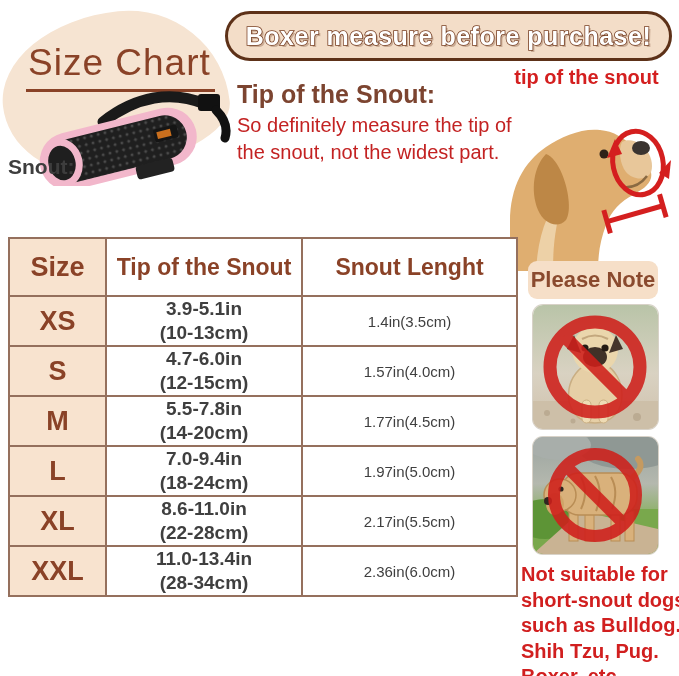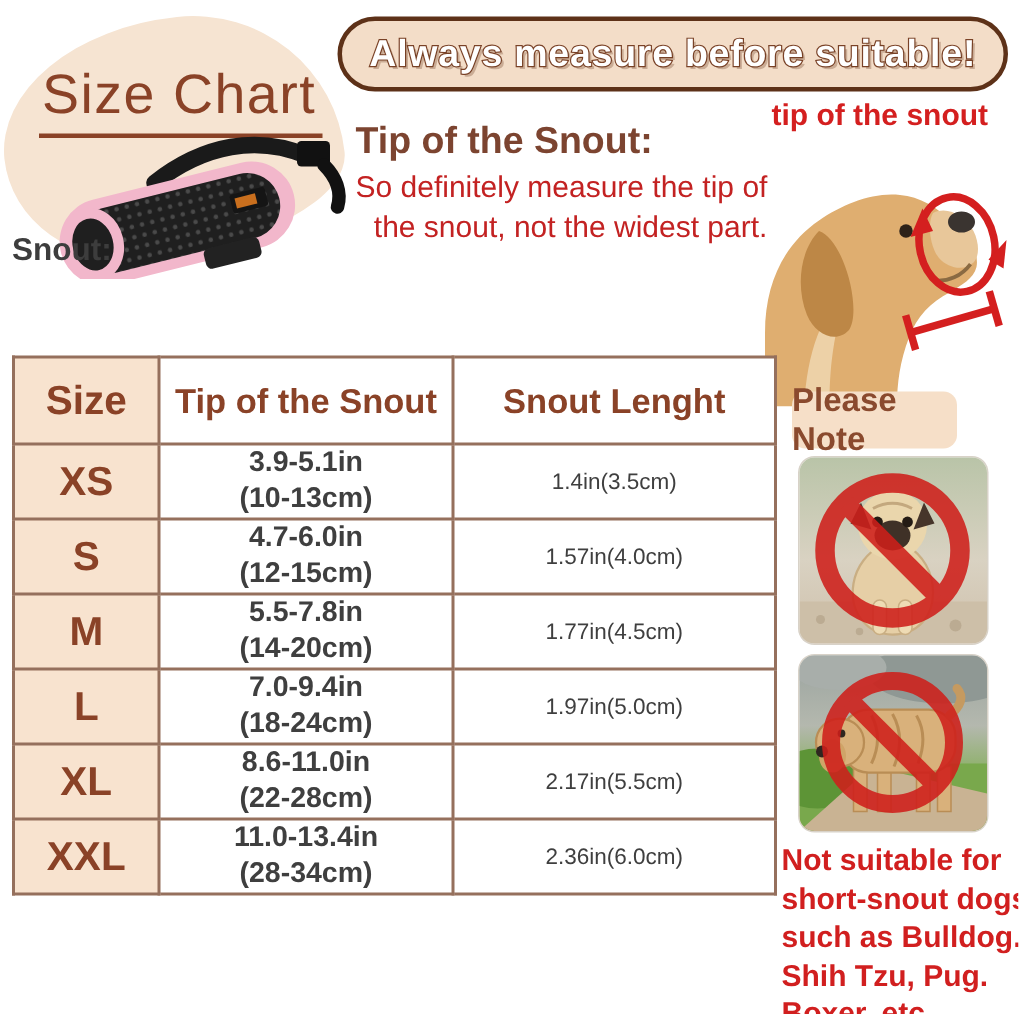--- a/index.html
+++ b/index.html
@@ -24,21 +24,21 @@
     border-radius:55% 45% 62% 38% / 52% 64% 36% 48%;transform:rotate(-6deg);
   }
   .page-title{
     position:absolute;left:26px;top:42px;font-size:37px;font-weight:normal;color:#8a4227;
     border-bottom:3px solid #8a4227;padding:0 4px 5px 2px;letter-spacing:1px;
   }
   
   .muzzle-wrap{position:absolute;left:8px;top:78px;width:224px;height:108px;}
   
   .snout-heading{position:absolute;left:237px;top:80px;font-size:25px;font-weight:bold;color:#7c4430;}
-  .snout-lines{position:absolute;left:237px;top:112px;font-size:20px;color:#c32222;line-height:1.35;text-align:right;}
+  .snout-lines{position:absolute;left:237px;top:112px;font-size:20px;color:#c32222;line-height:1.35;}
   
   .tips-label{position:absolute;left:8px;top:155px;font-size:21px;font-weight:bold;color:#3d3d3d;}
   .tips-lines{position:absolute;left:8px;top:179px;font-size:21.5px;font-weight:bold;color:#4a4a4a;line-height:1.36;white-space:nowrap;}
   
   .dog-diagram{position:absolute;left:494px;top:66px;width:185px;height:205px;}
   .dd-top-label{position:absolute;left:0;top:0;width:100%;text-align:center;font-size:20px;font-weight:bold;color:#d41f1f;white-space:nowrap;}
   .dd-svg{position:absolute;left:0;top:26px;}
   .dd-bottom-label{position:absolute;right:0px;top:136px;font-size:20px;font-weight:bold;color:#d41f1f;white-space:nowrap;}
   
   table.size-table{
@@ -47,39 +47,39 @@
   .size-table td,.size-table th{border:2px solid #95705d;text-align:center;vertical-align:middle;padding:0;}
   .size-table tr.hdr{height:58px;}
   .size-table tr.row{height:50px;}
   .th-size{background:#f8e3cf;color:#8a4227;font-size:27px;font-weight:bold;}
   .th-col{background:#ffffff;color:#8a4227;font-size:23px;font-weight:bold;}
   .td-size{background:#f8e3cf;color:#8a4227;font-size:27px;font-weight:bold;}
   .td-tip{color:#3f3f3f;font-size:19px;font-weight:bold;line-height:1.25;border-radius:12px;}
   .td-len{color:#3f3f3f;font-size:15px;}
   
   .please-note{
-    position:absolute;left:528px;top:261px;width:110px;height:38px;background:#f6dfc8;border-radius:9px;
+    position:absolute;left:528px;top:261px;width:130px;height:38px;background:#f6dfc8;border-radius:9px;
     display:flex;align-items:center;justify-content:center;color:#8a4a2e;font-size:22px;font-weight:bold;
   }
   .photo-card{position:absolute;left:533px;width:125px;border-radius:10px;overflow:hidden;box-shadow:0 0 0 1px #d8d2c8;}
   .photo-card.pug{top:305px;height:124px;background:linear-gradient(180deg,#b9c4a8 0%,#d9d2c2 55%,#cfc0ab 100%);}
   .photo-card.sharpei{top:437px;height:117px;background:linear-gradient(180deg,#9aa39f 0%,#b4b8ae 40%,#7fae4f 75%,#c9b393 100%);}
   .photo-card svg{display:block;}
   .warning{position:absolute;left:521px;top:562px;font-size:20px;font-weight:bold;color:#d11f1f;line-height:1.28;}
   .warning div{white-space:nowrap;}
 </style>
 </head>
 <body>
 
 <div class="canvas">
 
   <div class="blob"></div>
 
   <div class="banner">
-    <span>Always measure before suitable!</span>
+    <span>Boxer measure before purchase!</span>
   </div>
 
   <div class="page-title">Size Chart</div>
 
   <div class="muzzle-wrap">
     <svg width="224" height="108" viewBox="0 0 224 108">
       <defs>
         <pattern id="mesh" width="7" height="7" patternUnits="userSpaceOnUse">
           <rect width="7" height="7" fill="#1f1f1f"></rect>
           <circle cx="3" cy="3" r="1.5" fill="#4a4a4a"></circle>

